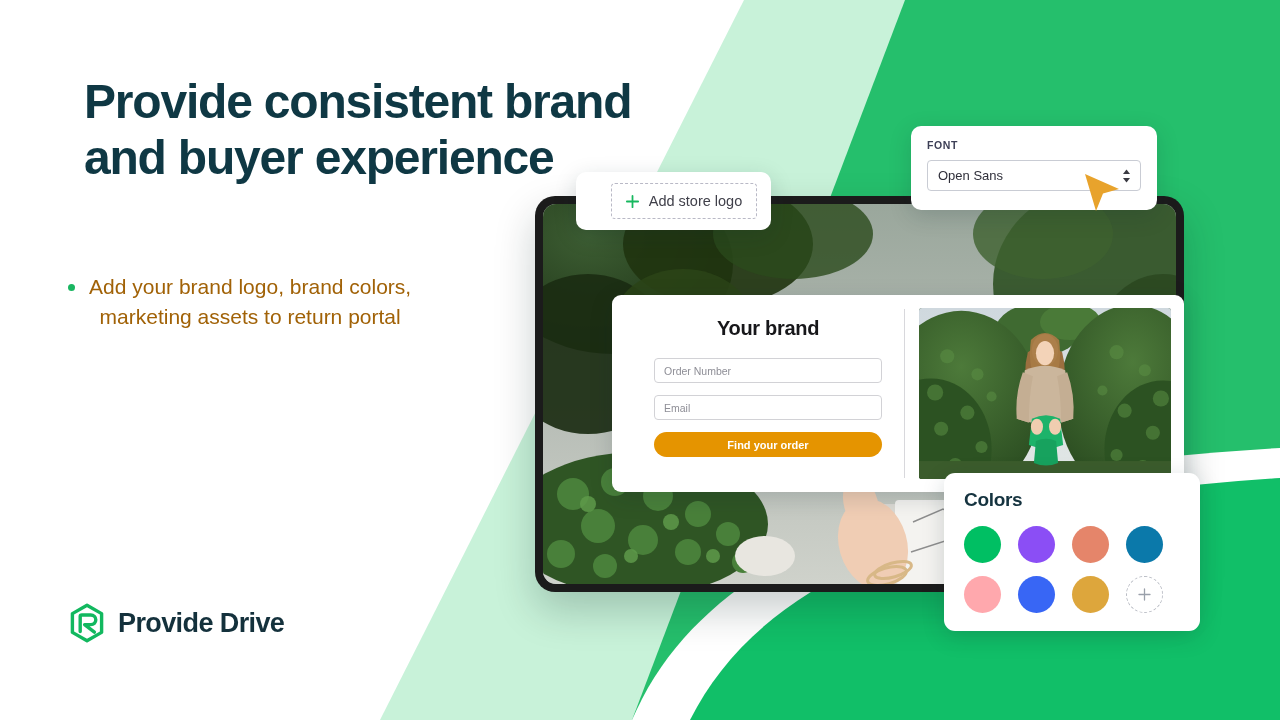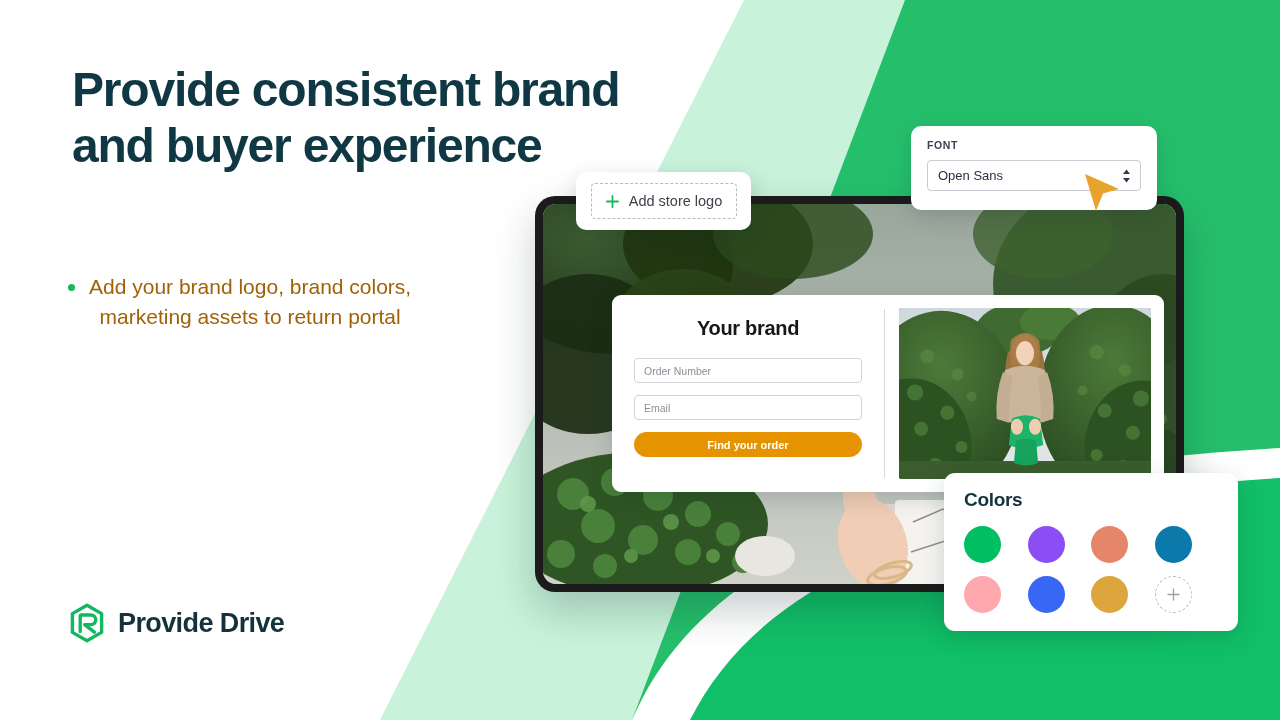--- a/index.html
+++ b/index.html
@@ -31,21 +31,21 @@
     top: 62px;
     width: 580px;
     z-index: 5;
   }
   .headline {
     font-size: 48px;
     line-height: 1.17;
     font-weight: 700;
     letter-spacing: -1.2px;
     color: #0f3844;
-    margin: 0;
+    margin: 12px;
     white-space: pre-line;
   }
 
   .bullets {
     position: absolute;
     left: 68px;
     top: 272px;
     width: 470px;
     z-index: 5;
   }
@@ -113,20 +113,21 @@
   }
   .device-screen svg { display: block; width: 100%; height: 100%; }
 
   
   .card {
     position: absolute;
     background: #ffffff;
     border-radius: 10px;
     box-shadow: 0 6px 22px rgba(20,40,50,0.17);
     z-index: 10;
+    padding-left: 20px;
   }
 
   
   .card-addlogo {
     left: 576px;
     top: 172px;
     width: 175px;
     height: 58px;
     display: flex;
     align-items: center;
@@ -253,21 +254,21 @@
     border-radius: 3px;
     overflow: hidden;
     background: #3d5c35;
   }
   .portal-photo svg { display:block; width:100%; height:100%; }
 
   
   .card-colors {
     left: 944px;
     top: 473px;
-    width: 294px;
+    width: 256px;
     height: 158px;
     padding: 16px 20px;
     box-sizing: border-box;
     border-radius: 11px;
   }
   .colors-title {
     font-size: 19px;
     font-weight: 700;
     color: #15333f;
     letter-spacing: -0.3px;

